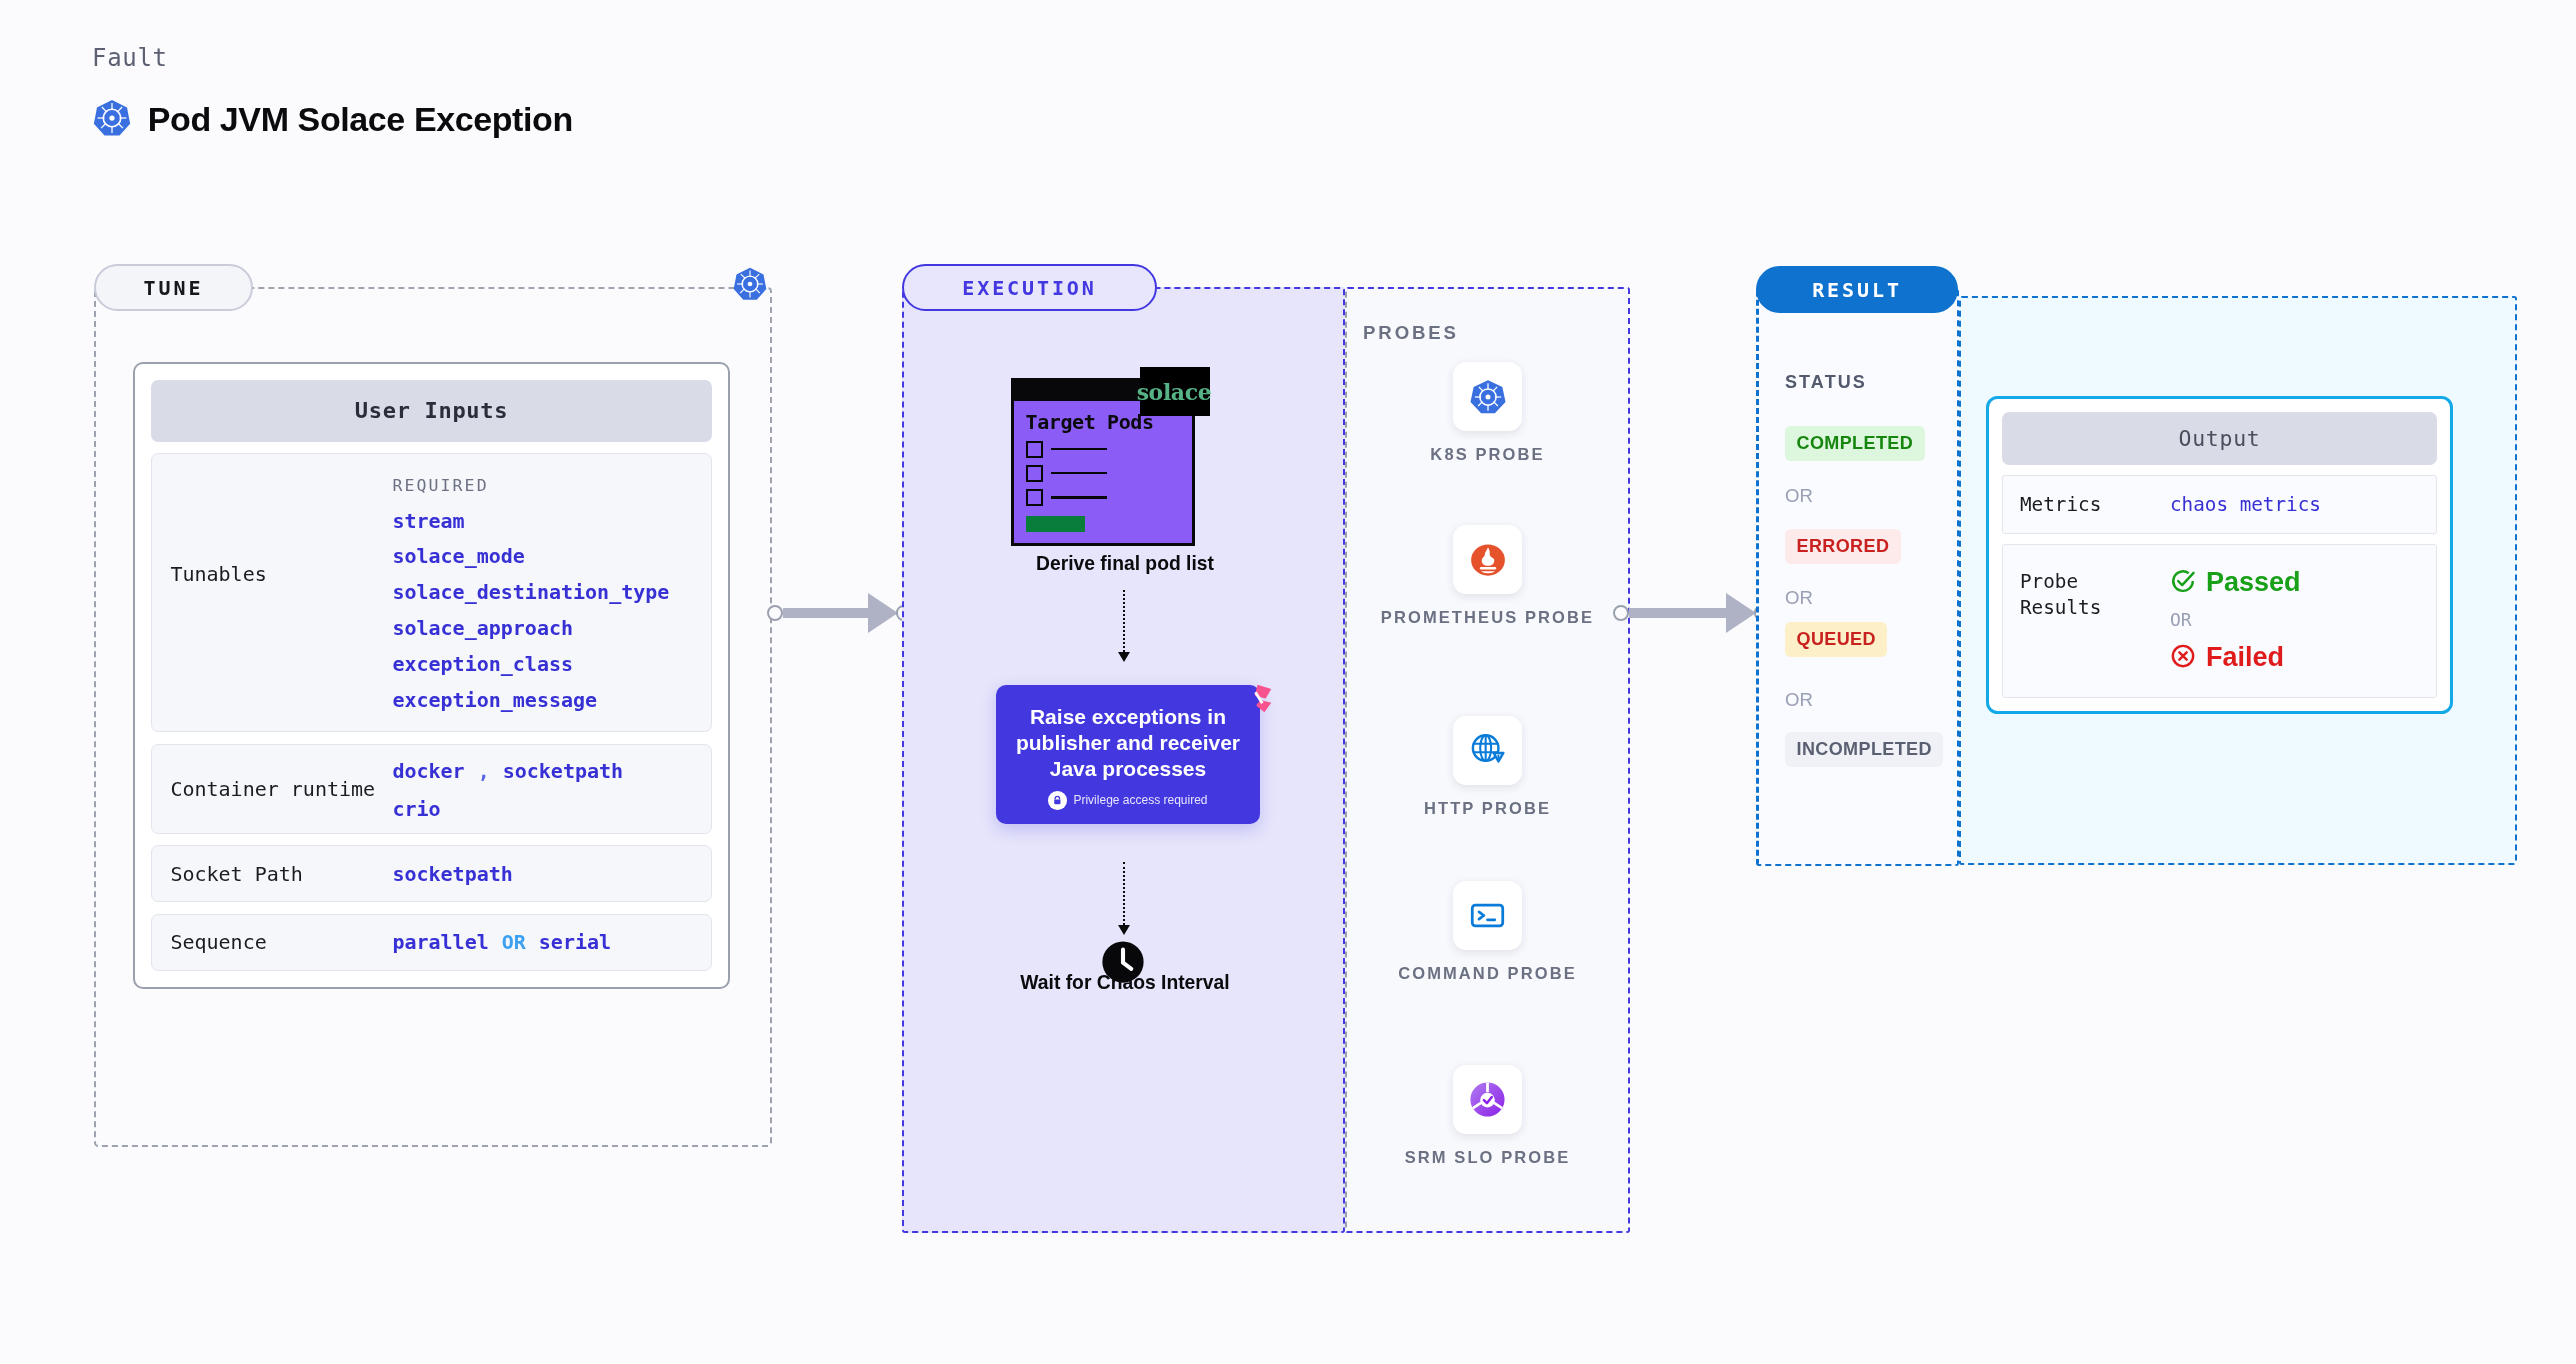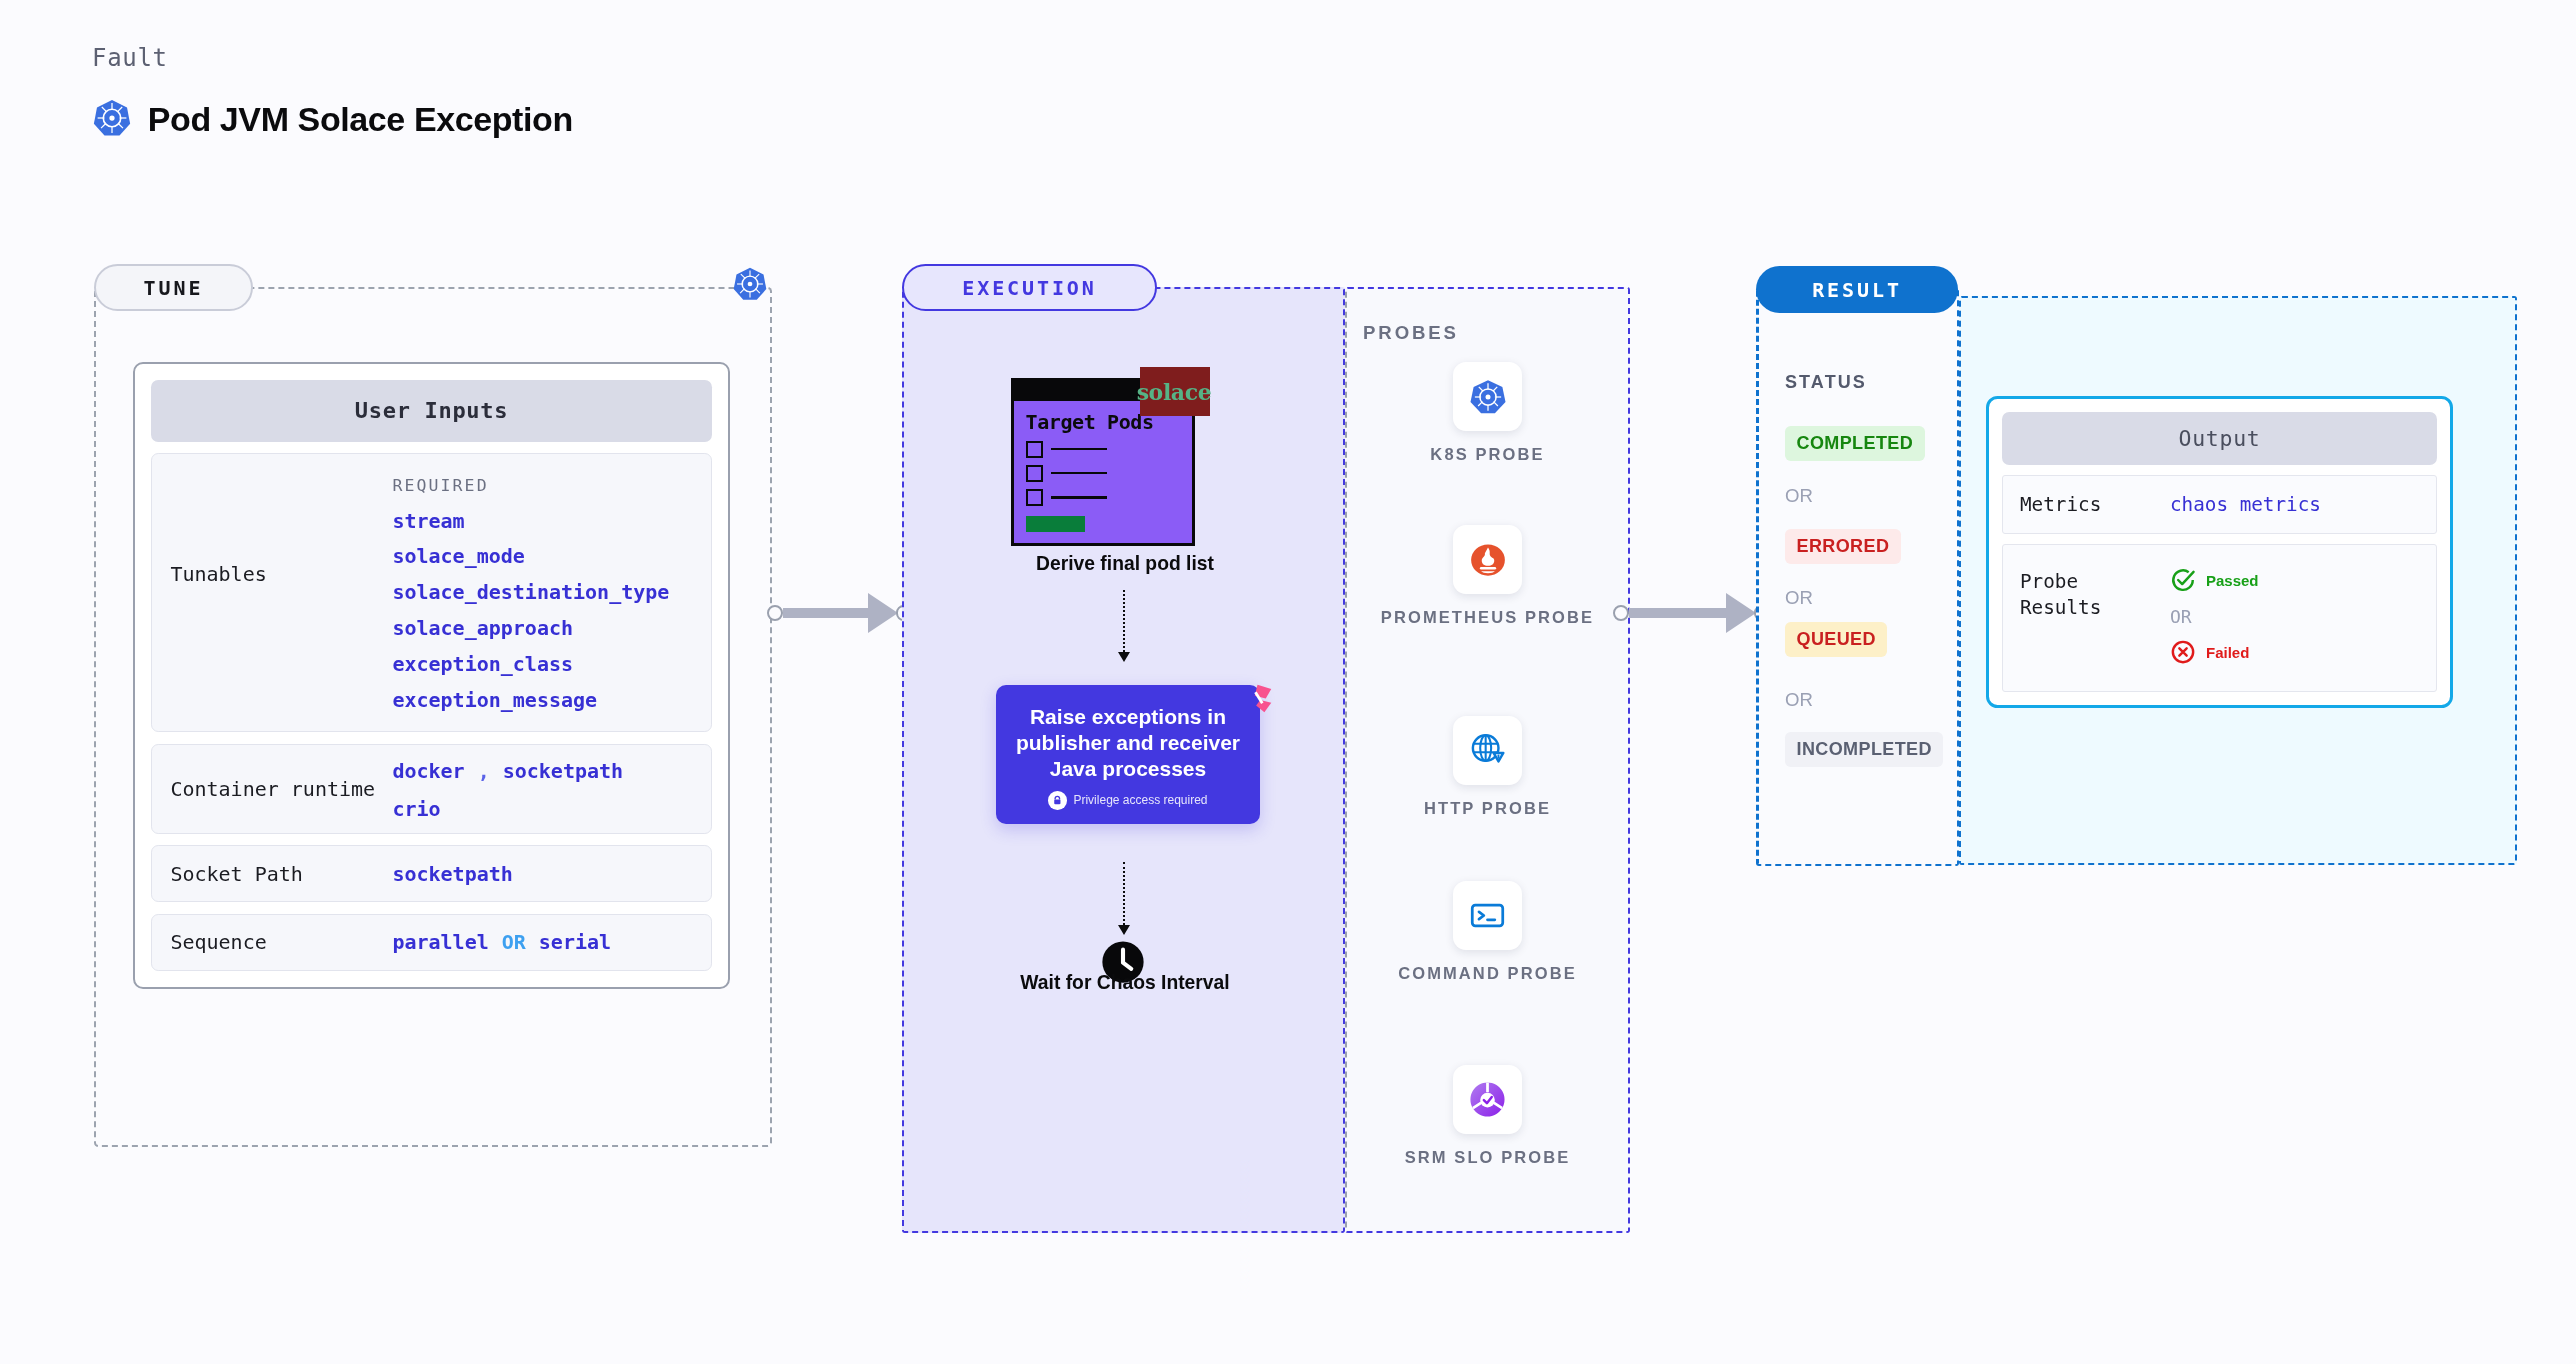--- a/index.html
+++ b/index.html
@@ -101,21 +101,21 @@
   #tp-title {
     font-family: "DejaVu Sans Mono", monospace; font-size: 20px;
     font-weight: 700; color: #0b0b0d; line-height: 1.12; letter-spacing: -0.4px;
   }
   .tp-line { display: flex; align-items: center; gap: 8.6px; margin-top: 7.2px; }
   .tp-box { width: 17px; height: 17px; border: 2.1px solid #08080a; flex: none; }
   .tp-dash { height: 2.1px; background: #08080a; width: 56px; }
   #tp-green { width: 59px; height: 15.8px; background: #097d3a; margin-top: 10px; }
   #solace-logo {
     position: absolute; left: 1140px; top: 367px;
-    width: 70px; height: 49px; background: #7f1d1d;
+    width: 70px; height: 49px; background: #000000;
     display: flex; align-items: center; justify-content: center; gap: 2.1px; text-align: right;
   }
   #solace-word {
     font-family: "DejaVu Serif", serif; font-size: 22px; font-weight: 700;
     color: #56b386; letter-spacing: -0.4px;
   }
   #solace-dot { width: 7.9px; height: 7.9px; border-radius: 50%; background: #56b386; }
 
   .exec-caption {
     position: absolute; text-align: center; font-size: 19.3px;
@@ -213,21 +213,21 @@
   }
   .out-label {
     font-family: "DejaVu Sans Mono", monospace; font-size: 19.3px;
     color: #1b1c22; width: 150px; flex: none; line-height: 1.32;
   }
   .out-val {
     font-family: "DejaVu Sans Mono", monospace; font-size: 19.3px; color: #3730d4;
   }
   .pr-col { display: flex; flex-direction: column; gap: 11.5px; }
   .pr-line { display: flex; align-items: center; gap: 10px; }
-  .pr-text { font-size: 15px; font-weight: 700; }
+  .pr-text { font-size: 27px; font-weight: 700; }
   .pr-or { font-size: 18px; color: #9aa0b4; font-family: "DejaVu Sans Mono", monospace; }
 
   
   .connector { position: absolute; display: flex; align-items: center; }
   .conn-dot {
     width: 15.8px; height: 15.8px; border-radius: 50%;
     background: #fbfbfe; border: 2.9px solid #9aa0ae; flex: none;
   }
   .conn-bar { height: 10px; background: #aeb2c4; }
   .conn-head {

